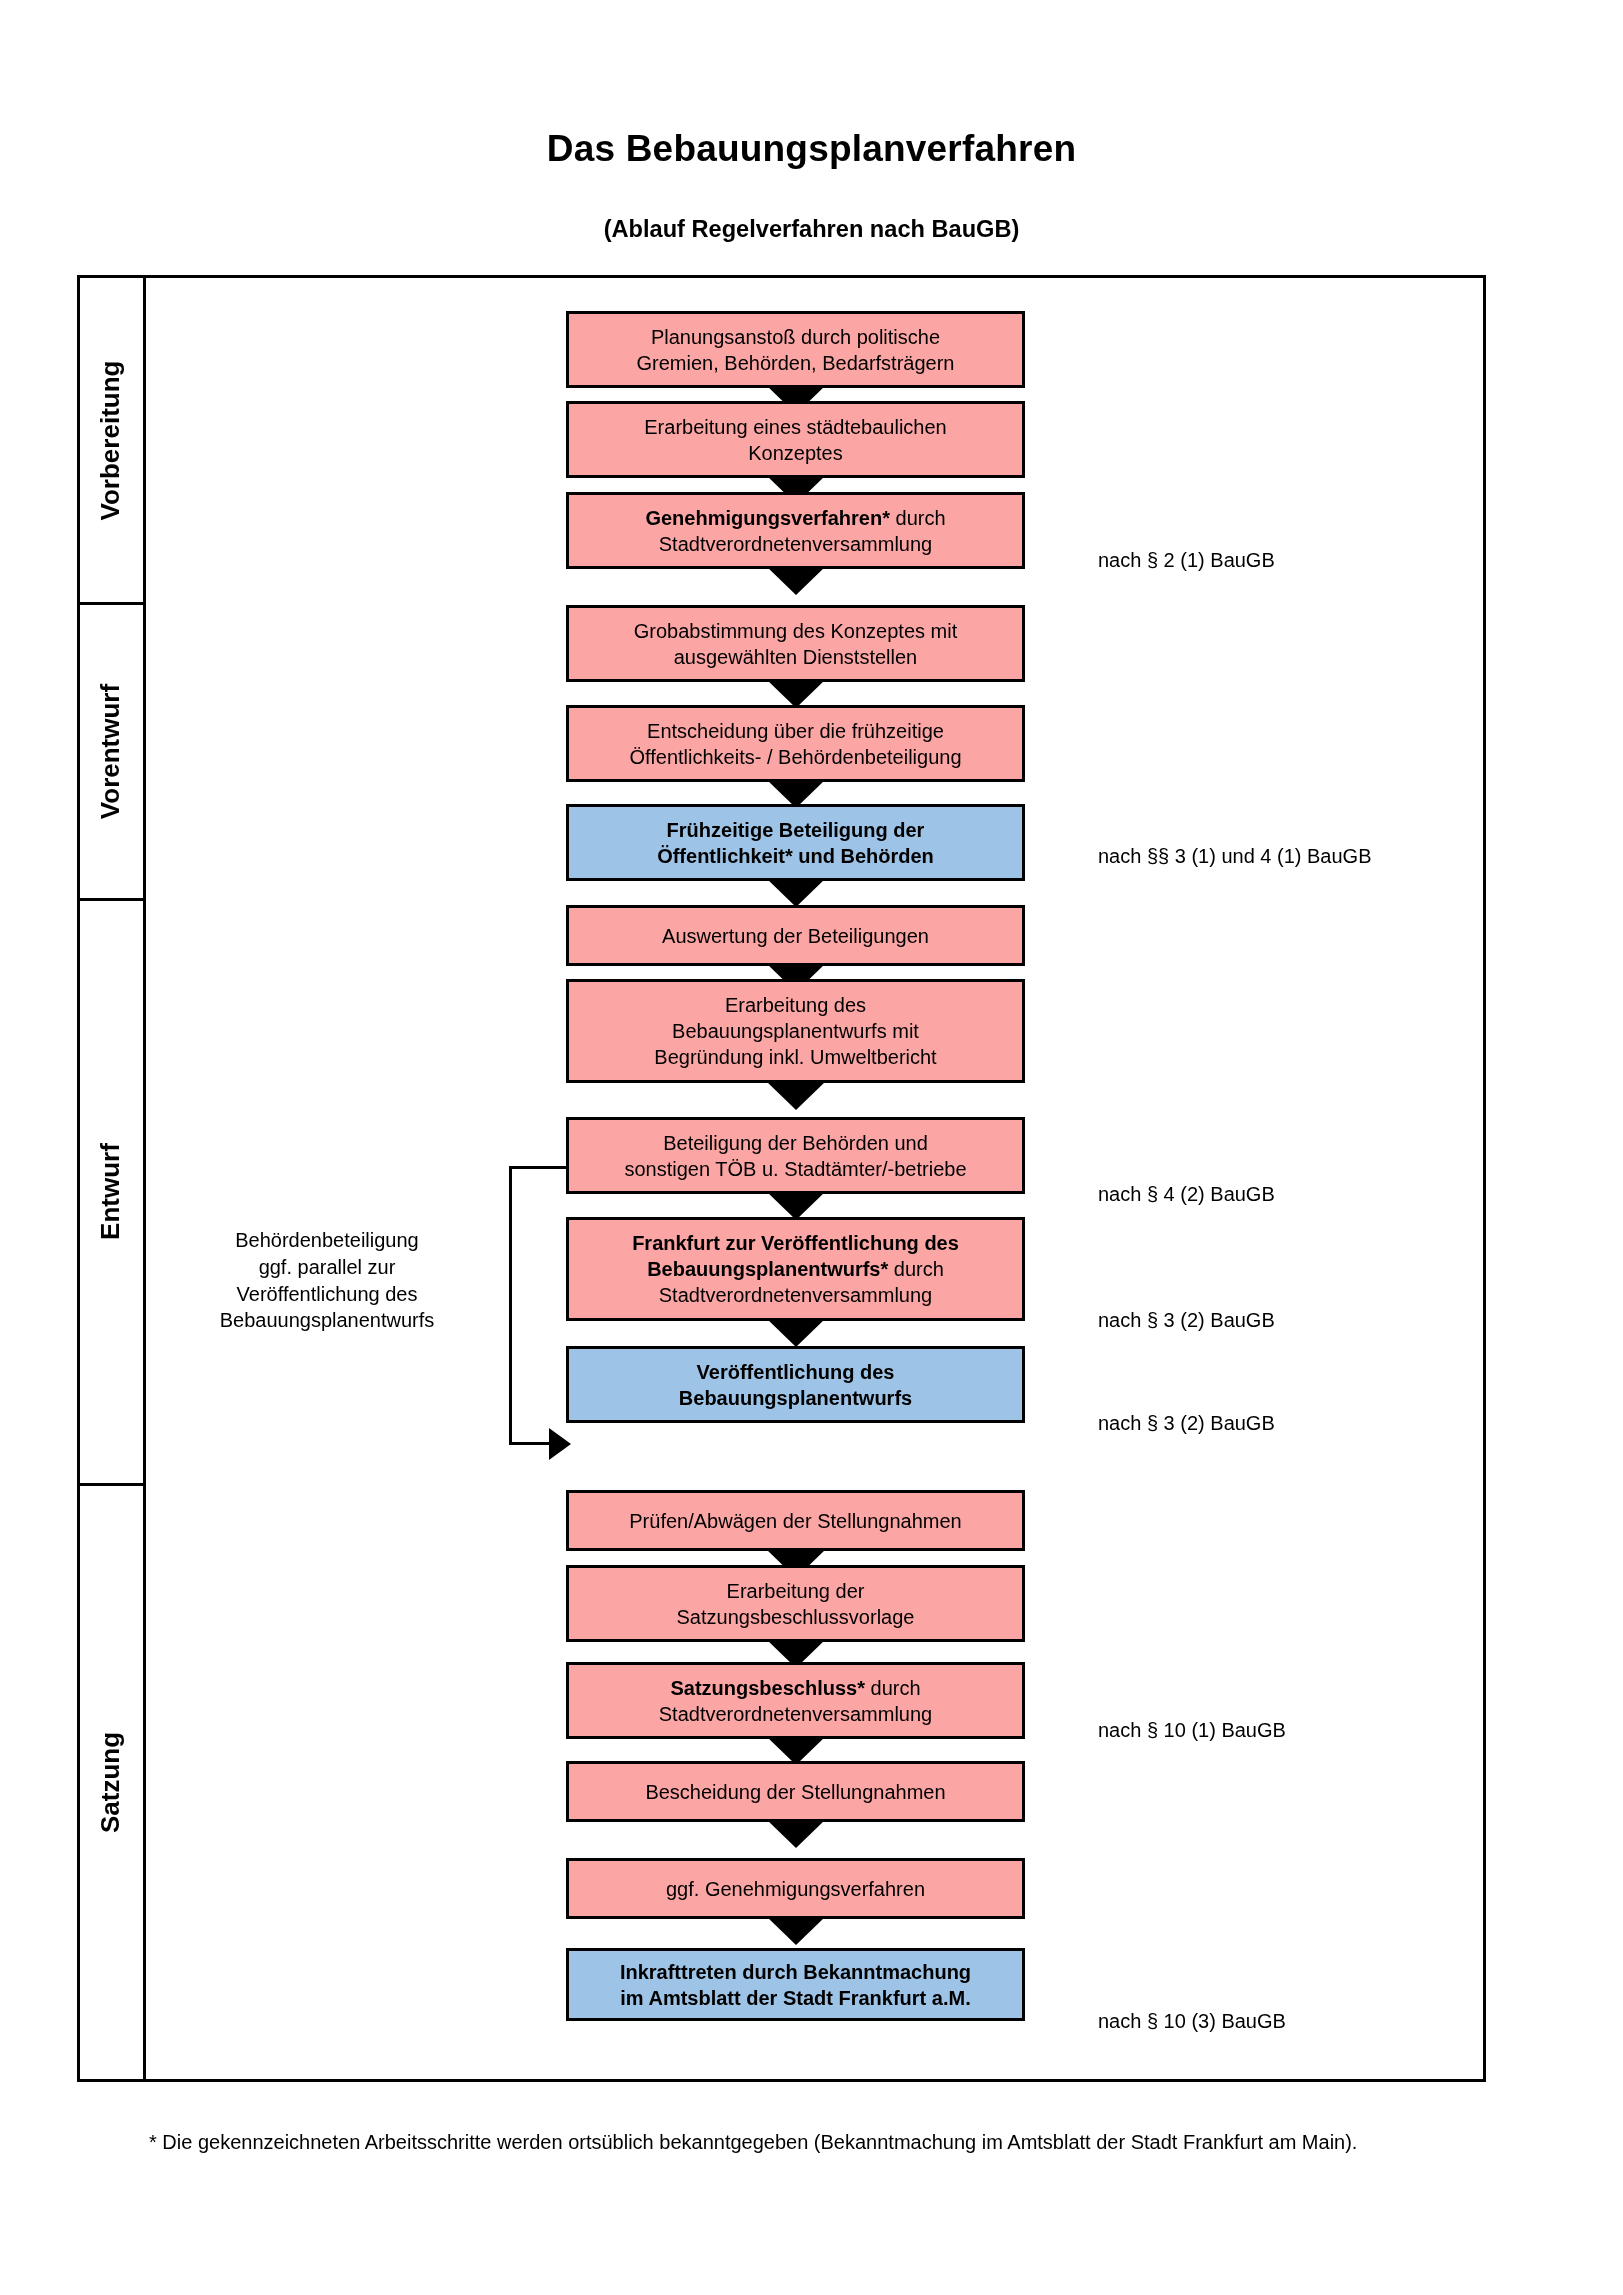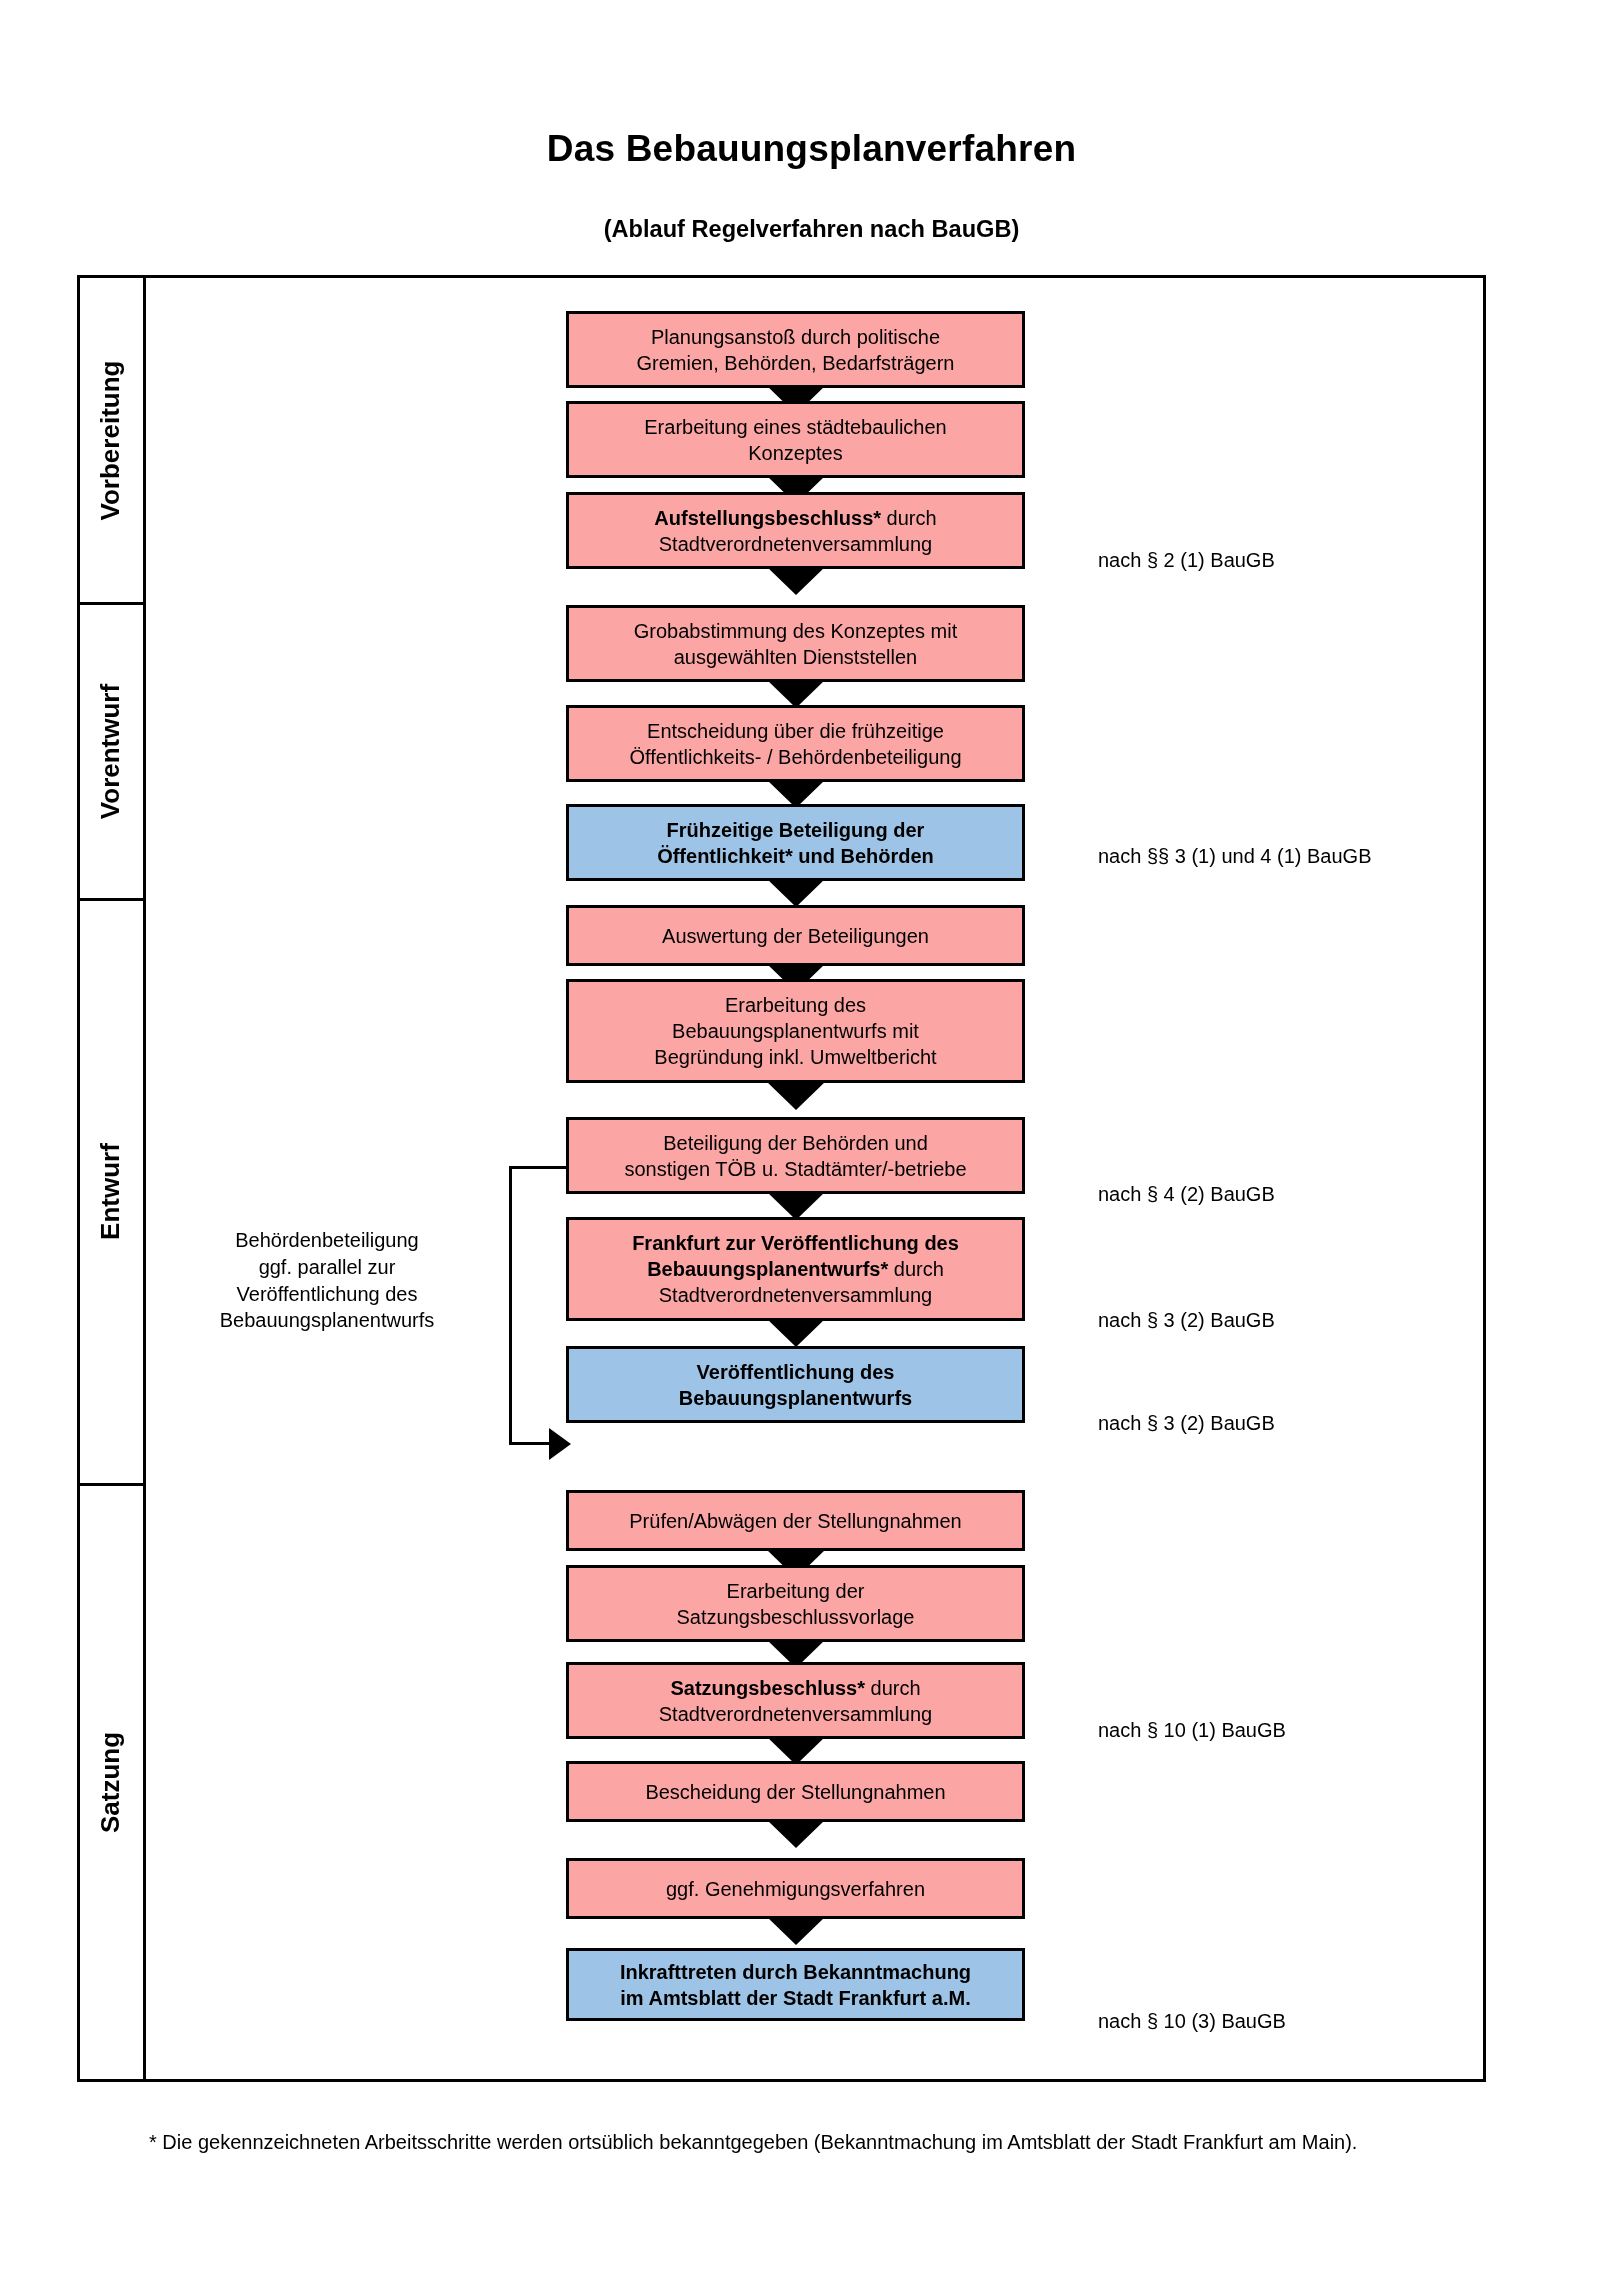--- a/index.html
+++ b/index.html
@@ -134,21 +134,21 @@
   <div>Planungsanstoß durch politische<br>Gremien, Behörden, Bedarfsträgern</div>
 </div>
 <div class="down-arrow" style="left:766px;top:385px;"></div>
 
 <div class="pbox" style="top:401px;height:77px;">
   <div>Erarbeitung eines städtebaulichen<br>Konzeptes</div>
 </div>
 <div class="down-arrow" style="left:766px;top:475px;"></div>
 
 <div class="pbox" style="top:492px;height:77px;">
-  <div><b>Aufstellungsbeschluss*</b> durch<br>Stadtverordnetenversammlung</div>
+  <div><b>Genehmigungsverfahren*</b> durch<br>Stadtverordnetenversammlung</div>
 </div>
 <div class="down-arrow" style="left:766px;top:566px;"></div>
 
 <div class="legal" style="top:548px;">nach § 2 (1) BauGB</div>
 
 <div class="pbox" style="top:605px;height:77px;">
   <div>Grobabstimmung des Konzeptes mit<br>ausgewählten Dienststellen</div>
 </div>
 <div class="down-arrow" style="left:766px;top:679px;"></div>
 

